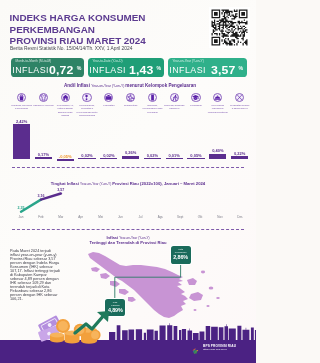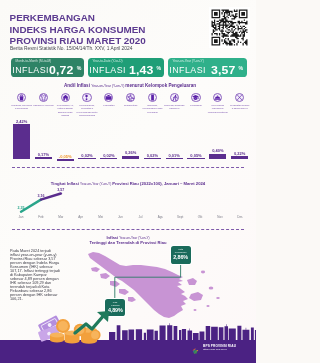--- a/index.html
+++ b/index.html
@@ -60,23 +60,23 @@
   #logotext .l1{font-size:3.2px;font-weight:bold;letter-spacing:0.1px;}
   #logotext .l2{font-size:2.5px;letter-spacing:0.05px;}
   #bpslogo{position:absolute;left:191px;top:342.2px;width:10px;height:10px;}
 </style>
 </head>
 <body>
 
 <div class="poster">
 
   <div class="abs" id="title">
+    <div>INDEKS HARGA KONSUMEN</div>
     <div>PERKEMBANGAN</div>
-    <div>INDEKS HARGA KONSUMEN</div>
-    <div>PROVINSI RIAU MARET 2020</div>
+    <div>PROVINSI RIAU MARET 2024</div>
   </div>
   <div class="abs" id="subtitle">Berita Resmi Statistik No. 15/04/14/Th. XXV, 1 April 2024</div>
 
   <div class="abs" id="qr">
     <svg width="41" height="41" viewBox="0 0 41 41" id="qrsvg">
         <rect x="0" y="0" width="41" height="41" fill="#ffffff"></rect>
         <path d="M2.50 2.50h1.24v1.24h-1.24zM3.74 2.50h1.24v1.24h-1.24zM4.98 2.50h1.24v1.24h-1.24zM6.22 2.50h1.24v1.24h-1.24zM7.47 2.50h1.24v1.24h-1.24zM8.71 2.50h1.24v1.24h-1.24zM9.95 2.50h1.24v1.24h-1.24zM12.43 2.50h1.24v1.24h-1.24zM13.67 2.50h1.24v1.24h-1.24zM14.91 2.50h1.24v1.24h-1.24zM16.16 2.50h1.24v1.24h-1.24zM17.40 2.50h1.24v1.24h-1.24zM18.64 2.50h1.24v1.24h-1.24zM24.84 2.50h1.24v1.24h-1.24zM27.33 2.50h1.24v1.24h-1.24zM29.81 2.50h1.24v1.24h-1.24zM31.05 2.50h1.24v1.24h-1.24zM32.29 2.50h1.24v1.24h-1.24zM33.53 2.50h1.24v1.24h-1.24zM34.78 2.50h1.24v1.24h-1.24zM36.02 2.50h1.24v1.24h-1.24zM37.26 2.50h1.24v1.24h-1.24zM2.50 3.74h1.24v1.24h-1.24zM9.95 3.74h1.24v1.24h-1.24zM13.67 3.74h1.24v1.24h-1.24zM16.16 3.74h1.24v1.24h-1.24zM17.40 3.74h1.24v1.24h-1.24zM18.64 3.74h1.24v1.24h-1.24zM19.88 3.74h1.24v1.24h-1.24zM21.12 3.74h1.24v1.24h-1.24zM22.36 3.74h1.24v1.24h-1.24zM24.84 3.74h1.24v1.24h-1.24zM26.09 3.74h1.24v1.24h-1.24zM27.33 3.74h1.24v1.24h-1.24zM29.81 3.74h1.24v1.24h-1.24zM37.26 3.74h1.24v1.24h-1.24zM2.50 4.98h1.24v1.24h-1.24zM4.98 4.98h1.24v1.24h-1.24zM6.22 4.98h1.24v1.24h-1.24zM7.47 4.98h1.24v1.24h-1.24zM9.95 4.98h1.24v1.24h-1.24zM12.43 4.98h1.24v1.24h-1.24zM14.91 4.98h1.24v1.24h-1.24zM16.16 4.98h1.24v1.24h-1.24zM17.40 4.98h1.24v1.24h-1.24zM18.64 4.98h1.24v1.24h-1.24zM19.88 4.98h1.24v1.24h-1.24zM22.36 4.98h1.24v1.24h-1.24zM29.81 4.98h1.24v1.24h-1.24zM32.29 4.98h1.24v1.24h-1.24zM33.53 4.98h1.24v1.24h-1.24zM34.78 4.98h1.24v1.24h-1.24zM37.26 4.98h1.24v1.24h-1.24zM2.50 6.22h1.24v1.24h-1.24zM4.98 6.22h1.24v1.24h-1.24zM6.22 6.22h1.24v1.24h-1.24zM7.47 6.22h1.24v1.24h-1.24zM9.95 6.22h1.24v1.24h-1.24zM12.43 6.22h1.24v1.24h-1.24zM14.91 6.22h1.24v1.24h-1.24zM17.40 6.22h1.24v1.24h-1.24zM19.88 6.22h1.24v1.24h-1.24zM26.09 6.22h1.24v1.24h-1.24zM27.33 6.22h1.24v1.24h-1.24zM29.81 6.22h1.24v1.24h-1.24zM32.29 6.22h1.24v1.24h-1.24zM33.53 6.22h1.24v1.24h-1.24zM34.78 6.22h1.24v1.24h-1.24zM37.26 6.22h1.24v1.24h-1.24zM2.50 7.47h1.24v1.24h-1.24zM4.98 7.47h1.24v1.24h-1.24zM6.22 7.47h1.24v1.24h-1.24zM7.47 7.47h1.24v1.24h-1.24zM9.95 7.47h1.24v1.24h-1.24zM14.91 7.47h1.24v1.24h-1.24zM18.64 7.47h1.24v1.24h-1.24zM19.88 7.47h1.24v1.24h-1.24zM22.36 7.47h1.24v1.24h-1.24zM23.60 7.47h1.24v1.24h-1.24zM26.09 7.47h1.24v1.24h-1.24zM29.81 7.47h1.24v1.24h-1.24zM32.29 7.47h1.24v1.24h-1.24zM33.53 7.47h1.24v1.24h-1.24zM34.78 7.47h1.24v1.24h-1.24zM37.26 7.47h1.24v1.24h-1.24zM2.50 8.71h1.24v1.24h-1.24zM9.95 8.71h1.24v1.24h-1.24zM13.67 8.71h1.24v1.24h-1.24zM14.91 8.71h1.24v1.24h-1.24zM17.40 8.71h1.24v1.24h-1.24zM21.12 8.71h1.24v1.24h-1.24zM23.60 8.71h1.24v1.24h-1.24zM24.84 8.71h1.24v1.24h-1.24zM26.09 8.71h1.24v1.24h-1.24zM27.33 8.71h1.24v1.24h-1.24zM29.81 8.71h1.24v1.24h-1.24zM37.26 8.71h1.24v1.24h-1.24zM2.50 9.95h1.24v1.24h-1.24zM3.74 9.95h1.24v1.24h-1.24zM4.98 9.95h1.24v1.24h-1.24zM6.22 9.95h1.24v1.24h-1.24zM7.47 9.95h1.24v1.24h-1.24zM8.71 9.95h1.24v1.24h-1.24zM9.95 9.95h1.24v1.24h-1.24zM14.91 9.95h1.24v1.24h-1.24zM16.16 9.95h1.24v1.24h-1.24zM18.64 9.95h1.24v1.24h-1.24zM24.84 9.95h1.24v1.24h-1.24zM26.09 9.95h1.24v1.24h-1.24zM29.81 9.95h1.24v1.24h-1.24zM31.05 9.95h1.24v1.24h-1.24zM32.29 9.95h1.24v1.24h-1.24zM33.53 9.95h1.24v1.24h-1.24zM34.78 9.95h1.24v1.24h-1.24zM36.02 9.95h1.24v1.24h-1.24zM37.26 9.95h1.24v1.24h-1.24zM12.43 11.19h1.24v1.24h-1.24zM13.67 11.19h1.24v1.24h-1.24zM14.91 11.19h1.24v1.24h-1.24zM16.16 11.19h1.24v1.24h-1.24zM22.36 11.19h1.24v1.24h-1.24zM23.60 11.19h1.24v1.24h-1.24zM24.84 11.19h1.24v1.24h-1.24zM4.98 12.43h1.24v1.24h-1.24zM9.95 12.43h1.24v1.24h-1.24zM11.19 12.43h1.24v1.24h-1.24zM12.43 12.43h1.24v1.24h-1.24zM13.67 12.43h1.24v1.24h-1.24zM16.16 12.43h1.24v1.24h-1.24zM17.40 12.43h1.24v1.24h-1.24zM34.78 12.43h1.24v1.24h-1.24zM2.50 13.67h1.24v1.24h-1.24zM4.98 13.67h1.24v1.24h-1.24zM7.47 13.67h1.24v1.24h-1.24zM8.71 13.67h1.24v1.24h-1.24zM11.19 13.67h1.24v1.24h-1.24zM12.43 13.67h1.24v1.24h-1.24zM13.67 13.67h1.24v1.24h-1.24zM14.91 13.67h1.24v1.24h-1.24zM16.16 13.67h1.24v1.24h-1.24zM17.40 13.67h1.24v1.24h-1.24zM18.64 13.67h1.24v1.24h-1.24zM19.88 13.67h1.24v1.24h-1.24zM21.12 13.67h1.24v1.24h-1.24zM22.36 13.67h1.24v1.24h-1.24zM28.57 13.67h1.24v1.24h-1.24zM29.81 13.67h1.24v1.24h-1.24zM32.29 13.67h1.24v1.24h-1.24zM37.26 13.67h1.24v1.24h-1.24zM2.50 14.91h1.24v1.24h-1.24zM3.74 14.91h1.24v1.24h-1.24zM4.98 14.91h1.24v1.24h-1.24zM9.95 14.91h1.24v1.24h-1.24zM11.19 14.91h1.24v1.24h-1.24zM13.67 14.91h1.24v1.24h-1.24zM14.91 14.91h1.24v1.24h-1.24zM16.16 14.91h1.24v1.24h-1.24zM18.64 14.91h1.24v1.24h-1.24zM21.12 14.91h1.24v1.24h-1.24zM22.36 14.91h1.24v1.24h-1.24zM23.60 14.91h1.24v1.24h-1.24zM24.84 14.91h1.24v1.24h-1.24zM26.09 14.91h1.24v1.24h-1.24zM28.57 14.91h1.24v1.24h-1.24zM29.81 14.91h1.24v1.24h-1.24zM31.05 14.91h1.24v1.24h-1.24zM32.29 14.91h1.24v1.24h-1.24zM33.53 14.91h1.24v1.24h-1.24zM34.78 14.91h1.24v1.24h-1.24zM36.02 14.91h1.24v1.24h-1.24zM37.26 14.91h1.24v1.24h-1.24zM2.50 16.16h1.24v1.24h-1.24zM4.98 16.16h1.24v1.24h-1.24zM7.47 16.16h1.24v1.24h-1.24zM8.71 16.16h1.24v1.24h-1.24zM9.95 16.16h1.24v1.24h-1.24zM13.67 16.16h1.24v1.24h-1.24zM16.16 16.16h1.24v1.24h-1.24zM19.88 16.16h1.24v1.24h-1.24zM22.36 16.16h1.24v1.24h-1.24zM23.60 16.16h1.24v1.24h-1.24zM29.81 16.16h1.24v1.24h-1.24zM36.02 16.16h1.24v1.24h-1.24zM37.26 16.16h1.24v1.24h-1.24zM2.50 17.40h1.24v1.24h-1.24zM3.74 17.40h1.24v1.24h-1.24zM4.98 17.40h1.24v1.24h-1.24zM6.22 17.40h1.24v1.24h-1.24zM9.95 17.40h1.24v1.24h-1.24zM11.19 17.40h1.24v1.24h-1.24zM12.43 17.40h1.24v1.24h-1.24zM13.67 17.40h1.24v1.24h-1.24zM14.91 17.40h1.24v1.24h-1.24zM16.16 17.40h1.24v1.24h-1.24zM17.40 17.40h1.24v1.24h-1.24zM18.64 17.40h1.24v1.24h-1.24zM21.12 17.40h1.24v1.24h-1.24zM22.36 17.40h1.24v1.24h-1.24zM27.33 17.40h1.24v1.24h-1.24zM2.50 18.64h1.24v1.24h-1.24zM3.74 18.64h1.24v1.24h-1.24zM6.22 18.64h1.24v1.24h-1.24zM8.71 18.64h1.24v1.24h-1.24zM9.95 18.64h1.24v1.24h-1.24zM13.67 18.64h1.24v1.24h-1.24zM16.16 18.64h1.24v1.24h-1.24zM17.40 18.64h1.24v1.24h-1.24zM19.88 18.64h1.24v1.24h-1.24zM21.12 18.64h1.24v1.24h-1.24zM22.36 18.64h1.24v1.24h-1.24zM23.60 18.64h1.24v1.24h-1.24zM24.84 18.64h1.24v1.24h-1.24zM28.57 18.64h1.24v1.24h-1.24zM31.05 18.64h1.24v1.24h-1.24zM33.53 18.64h1.24v1.24h-1.24zM34.78 18.64h1.24v1.24h-1.24zM3.74 19.88h1.24v1.24h-1.24zM4.98 19.88h1.24v1.24h-1.24zM6.22 19.88h1.24v1.24h-1.24zM9.95 19.88h1.24v1.24h-1.24zM12.43 19.88h1.24v1.24h-1.24zM13.67 19.88h1.24v1.24h-1.24zM16.16 19.88h1.24v1.24h-1.24zM18.64 19.88h1.24v1.24h-1.24zM19.88 19.88h1.24v1.24h-1.24zM23.60 19.88h1.24v1.24h-1.24zM24.84 19.88h1.24v1.24h-1.24zM28.57 19.88h1.24v1.24h-1.24zM32.29 19.88h1.24v1.24h-1.24zM36.02 19.88h1.24v1.24h-1.24zM4.98 21.12h1.24v1.24h-1.24zM6.22 21.12h1.24v1.24h-1.24zM8.71 21.12h1.24v1.24h-1.24zM9.95 21.12h1.24v1.24h-1.24zM13.67 21.12h1.24v1.24h-1.24zM17.40 21.12h1.24v1.24h-1.24zM22.36 21.12h1.24v1.24h-1.24zM26.09 21.12h1.24v1.24h-1.24zM28.57 21.12h1.24v1.24h-1.24zM29.81 21.12h1.24v1.24h-1.24zM31.05 21.12h1.24v1.24h-1.24zM32.29 21.12h1.24v1.24h-1.24zM34.78 21.12h1.24v1.24h-1.24zM3.74 22.36h1.24v1.24h-1.24zM6.22 22.36h1.24v1.24h-1.24zM7.47 22.36h1.24v1.24h-1.24zM9.95 22.36h1.24v1.24h-1.24zM12.43 22.36h1.24v1.24h-1.24zM18.64 22.36h1.24v1.24h-1.24zM19.88 22.36h1.24v1.24h-1.24zM22.36 22.36h1.24v1.24h-1.24zM24.84 22.36h1.24v1.24h-1.24zM28.57 22.36h1.24v1.24h-1.24zM33.53 22.36h1.24v1.24h-1.24zM36.02 22.36h1.24v1.24h-1.24zM37.26 22.36h1.24v1.24h-1.24zM3.74 23.60h1.24v1.24h-1.24zM4.98 23.60h1.24v1.24h-1.24zM11.19 23.60h1.24v1.24h-1.24zM12.43 23.60h1.24v1.24h-1.24zM13.67 23.60h1.24v1.24h-1.24zM16.16 23.60h1.24v1.24h-1.24zM21.12 23.60h1.24v1.24h-1.24zM23.60 23.60h1.24v1.24h-1.24zM31.05 23.60h1.24v1.24h-1.24zM33.53 23.60h1.24v1.24h-1.24zM34.78 23.60h1.24v1.24h-1.24zM36.02 23.60h1.24v1.24h-1.24zM3.74 24.84h1.24v1.24h-1.24zM12.43 24.84h1.24v1.24h-1.24zM17.40 24.84h1.24v1.24h-1.24zM18.64 24.84h1.24v1.24h-1.24zM19.88 24.84h1.24v1.24h-1.24zM22.36 24.84h1.24v1.24h-1.24zM23.60 24.84h1.24v1.24h-1.24zM26.09 24.84h1.24v1.24h-1.24zM27.33 24.84h1.24v1.24h-1.24zM29.81 24.84h1.24v1.24h-1.24zM32.29 24.84h1.24v1.24h-1.24zM33.53 24.84h1.24v1.24h-1.24zM34.78 24.84h1.24v1.24h-1.24zM37.26 24.84h1.24v1.24h-1.24zM2.50 26.09h1.24v1.24h-1.24zM4.98 26.09h1.24v1.24h-1.24zM6.22 26.09h1.24v1.24h-1.24zM7.47 26.09h1.24v1.24h-1.24zM9.95 26.09h1.24v1.24h-1.24zM12.43 26.09h1.24v1.24h-1.24zM13.67 26.09h1.24v1.24h-1.24zM14.91 26.09h1.24v1.24h-1.24zM18.64 26.09h1.24v1.24h-1.24zM23.60 26.09h1.24v1.24h-1.24zM24.84 26.09h1.24v1.24h-1.24zM26.09 26.09h1.24v1.24h-1.24zM27.33 26.09h1.24v1.24h-1.24zM32.29 26.09h1.24v1.24h-1.24zM34.78 26.09h1.24v1.24h-1.24zM2.50 27.33h1.24v1.24h-1.24zM7.47 27.33h1.24v1.24h-1.24zM9.95 27.33h1.24v1.24h-1.24zM13.67 27.33h1.24v1.24h-1.24zM14.91 27.33h1.24v1.24h-1.24zM16.16 27.33h1.24v1.24h-1.24zM17.40 27.33h1.24v1.24h-1.24zM22.36 27.33h1.24v1.24h-1.24zM23.60 27.33h1.24v1.24h-1.24zM24.84 27.33h1.24v1.24h-1.24zM26.09 27.33h1.24v1.24h-1.24zM27.33 27.33h1.24v1.24h-1.24zM28.57 27.33h1.24v1.24h-1.24zM31.05 27.33h1.24v1.24h-1.24zM33.53 27.33h1.24v1.24h-1.24zM34.78 27.33h1.24v1.24h-1.24zM12.43 28.57h1.24v1.24h-1.24zM13.67 28.57h1.24v1.24h-1.24zM14.91 28.57h1.24v1.24h-1.24zM16.16 28.57h1.24v1.24h-1.24zM17.40 28.57h1.24v1.24h-1.24zM18.64 28.57h1.24v1.24h-1.24zM21.12 28.57h1.24v1.24h-1.24zM22.36 28.57h1.24v1.24h-1.24zM23.60 28.57h1.24v1.24h-1.24zM24.84 28.57h1.24v1.24h-1.24zM26.09 28.57h1.24v1.24h-1.24zM27.33 28.57h1.24v1.24h-1.24zM28.57 28.57h1.24v1.24h-1.24zM29.81 28.57h1.24v1.24h-1.24zM31.05 28.57h1.24v1.24h-1.24zM33.53 28.57h1.24v1.24h-1.24zM34.78 28.57h1.24v1.24h-1.24zM2.50 29.81h1.24v1.24h-1.24zM3.74 29.81h1.24v1.24h-1.24zM4.98 29.81h1.24v1.24h-1.24zM6.22 29.81h1.24v1.24h-1.24zM7.47 29.81h1.24v1.24h-1.24zM8.71 29.81h1.24v1.24h-1.24zM9.95 29.81h1.24v1.24h-1.24zM13.67 29.81h1.24v1.24h-1.24zM26.09 29.81h1.24v1.24h-1.24zM27.33 29.81h1.24v1.24h-1.24zM33.53 29.81h1.24v1.24h-1.24zM2.50 31.05h1.24v1.24h-1.24zM9.95 31.05h1.24v1.24h-1.24zM16.16 31.05h1.24v1.24h-1.24zM18.64 31.05h1.24v1.24h-1.24zM27.33 31.05h1.24v1.24h-1.24zM28.57 31.05h1.24v1.24h-1.24zM32.29 31.05h1.24v1.24h-1.24zM33.53 31.05h1.24v1.24h-1.24zM2.50 32.29h1.24v1.24h-1.24zM4.98 32.29h1.24v1.24h-1.24zM6.22 32.29h1.24v1.24h-1.24zM7.47 32.29h1.24v1.24h-1.24zM9.95 32.29h1.24v1.24h-1.24zM12.43 32.29h1.24v1.24h-1.24zM14.91 32.29h1.24v1.24h-1.24zM18.64 32.29h1.24v1.24h-1.24zM22.36 32.29h1.24v1.24h-1.24zM23.60 32.29h1.24v1.24h-1.24zM24.84 32.29h1.24v1.24h-1.24zM33.53 32.29h1.24v1.24h-1.24zM37.26 32.29h1.24v1.24h-1.24zM2.50 33.53h1.24v1.24h-1.24zM4.98 33.53h1.24v1.24h-1.24zM6.22 33.53h1.24v1.24h-1.24zM7.47 33.53h1.24v1.24h-1.24zM9.95 33.53h1.24v1.24h-1.24zM12.43 33.53h1.24v1.24h-1.24zM14.91 33.53h1.24v1.24h-1.24zM16.16 33.53h1.24v1.24h-1.24zM19.88 33.53h1.24v1.24h-1.24zM21.12 33.53h1.24v1.24h-1.24zM23.60 33.53h1.24v1.24h-1.24zM24.84 33.53h1.24v1.24h-1.24zM28.57 33.53h1.24v1.24h-1.24zM36.02 33.53h1.24v1.24h-1.24zM37.26 33.53h1.24v1.24h-1.24zM2.50 34.78h1.24v1.24h-1.24zM4.98 34.78h1.24v1.24h-1.24zM6.22 34.78h1.24v1.24h-1.24zM7.47 34.78h1.24v1.24h-1.24zM9.95 34.78h1.24v1.24h-1.24zM14.91 34.78h1.24v1.24h-1.24zM16.16 34.78h1.24v1.24h-1.24zM17.40 34.78h1.24v1.24h-1.24zM19.88 34.78h1.24v1.24h-1.24zM21.12 34.78h1.24v1.24h-1.24zM24.84 34.78h1.24v1.24h-1.24zM28.57 34.78h1.24v1.24h-1.24zM31.05 34.78h1.24v1.24h-1.24zM34.78 34.78h1.24v1.24h-1.24zM36.02 34.78h1.24v1.24h-1.24zM37.26 34.78h1.24v1.24h-1.24zM2.50 36.02h1.24v1.24h-1.24zM9.95 36.02h1.24v1.24h-1.24zM13.67 36.02h1.24v1.24h-1.24zM16.16 36.02h1.24v1.24h-1.24zM17.40 36.02h1.24v1.24h-1.24zM18.64 36.02h1.24v1.24h-1.24zM19.88 36.02h1.24v1.24h-1.24zM21.12 36.02h1.24v1.24h-1.24zM22.36 36.02h1.24v1.24h-1.24zM27.33 36.02h1.24v1.24h-1.24zM33.53 36.02h1.24v1.24h-1.24zM36.02 36.02h1.24v1.24h-1.24zM37.26 36.02h1.24v1.24h-1.24zM2.50 37.26h1.24v1.24h-1.24zM3.74 37.26h1.24v1.24h-1.24zM4.98 37.26h1.24v1.24h-1.24zM6.22 37.26h1.24v1.24h-1.24zM7.47 37.26h1.24v1.24h-1.24zM8.71 37.26h1.24v1.24h-1.24zM9.95 37.26h1.24v1.24h-1.24zM17.40 37.26h1.24v1.24h-1.24zM19.88 37.26h1.24v1.24h-1.24zM21.12 37.26h1.24v1.24h-1.24zM22.36 37.26h1.24v1.24h-1.24zM24.84 37.26h1.24v1.24h-1.24zM27.33 37.26h1.24v1.24h-1.24zM33.53 37.26h1.24v1.24h-1.24zM37.26 37.26h1.24v1.24h-1.24z" fill="#1a1a1a"></path>
       </svg>
   </div>
 

